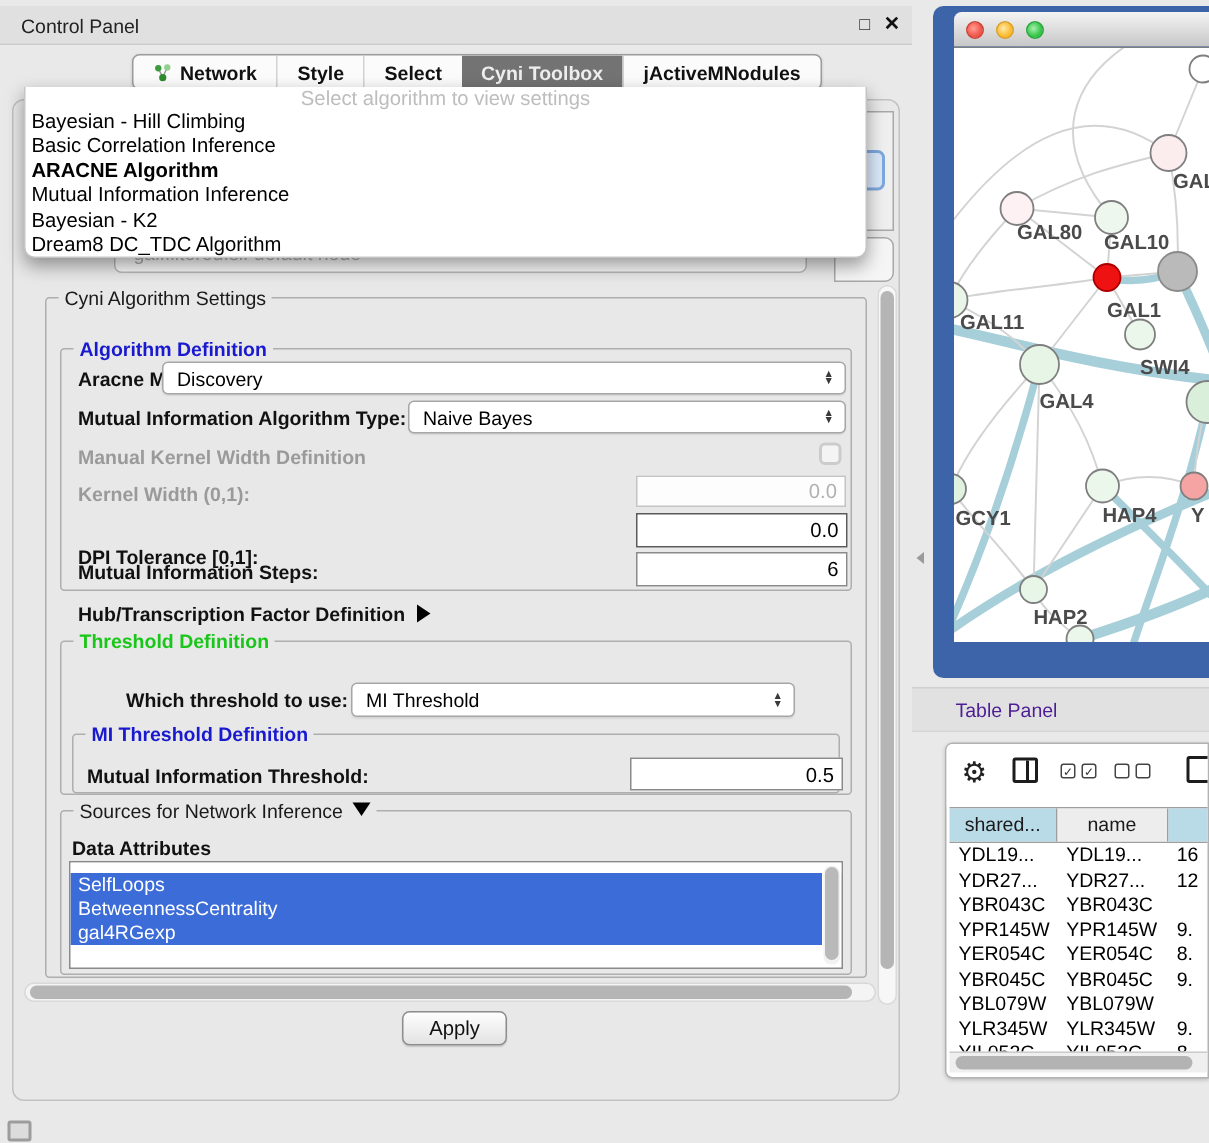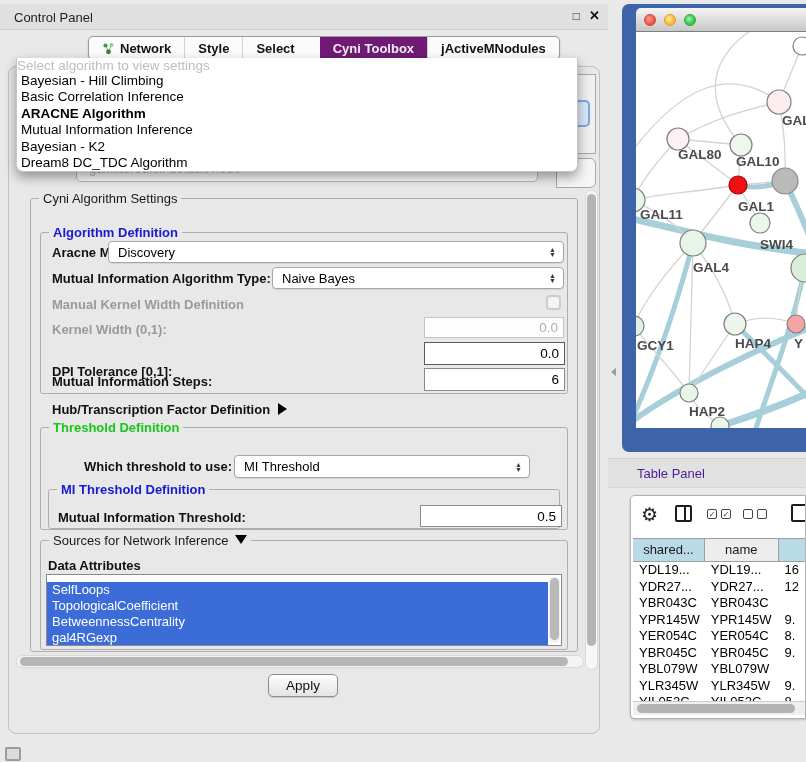--- a/index.html
+++ b/index.html
@@ -11,34 +11,34 @@
   .cp-titlebar { position:absolute; left:0; top:4px; width:608px; height:26px; background:#e0e0e0; border-bottom:1px solid #cccccc; }
   .cp-title { position:absolute; left:14px; top:6px; font-size:13px; color:#222; }
   .cp-float { position:absolute; right:28px; top:5px; font-size:12px; color:#333; cursor:default; font-weight:bold; }
   .cp-close { position:absolute; right:8px; top:4px; font-size:13px; color:#111; font-weight:bold; cursor:default; }
 
   .tabstrip { position:absolute; display:flex; align-items:stretch; height:24px; border:1px solid #9b9b9b; border-radius:5px; background:#fbfbfb; overflow:hidden; box-shadow:0 1px 2px rgba(0,0,0,0.18); }
   #cp-tabs { left:88px; top:36px; }
   #bottom-tabs { left:146px; top:707px; }
   .tab { display:flex; align-items:center; gap:5px; padding:0 13px; font-size:13px; font-weight:bold; color:#111; white-space:nowrap; }
   .tab + .tab { border-left:1px solid #d2d2d2;justify-content:flex-end; }
-  .tab.selected { background:#701a75; color:#eeeeee; border-left:none;margin-left:12px; }
+  .tab.selected { background:#737373; color:#eeeeee; border-left:none; }
   .net-icon { width:13px; height:13px; display:inline-block; }
 
   .cp-body { position:absolute; left:8px; top:66px; width:592px; height:668px; border:1px solid #c2c2c2; border-radius:8px; background:#e8e8e8; }
 
   
   .bg-frag-box1 { position:absolute; left:556px; top:74px; width:40px; height:80px; border:1px solid #a8a8a8; background:#efefef; z-index:1; }
   .bg-frag-combo-blue { position:absolute; left:566px; top:100px; width:24px; height:27px; border:2px solid #7ea7dd; border-radius:5px; background:#d9e7f8; z-index:1; }
   .bg-frag-box2 { position:absolute; left:556px; top:158px; width:40px; height:30px; border:1px solid #a8a8a8; border-radius:0 6px 6px 0; background:#f5f5f5; z-index:1; }
   .bg-combo { position:absolute; left:76px; top:156px; width:462px; height:26px; border:1px solid #b8b8b8; border-radius:5px; background:#fbfbfb; color:#b0b0b0; font-size:13px; line-height:24px; padding-left:12px; z-index:1; }
 
   
   .dropdown { position:absolute; left:16px; top:58px; width:562px; height:114px; background:#ffffff; border:1px solid #c4c4c4; border-top:none; border-radius:0 0 7px 7px; box-shadow:0 5px 12px rgba(0,0,0,0.38); z-index:5; }
-  .dd-placeholder { height:15px; line-height:15px; text-align:left; color:#bdbdbd; font-size:13.5px; }
+  .dd-placeholder { height:15px; line-height:15px; text-align:center; color:#bdbdbd; font-size:13.5px; }
   .dd-item { height:16.4px; line-height:16.4px; padding-left:4px; font-size:13.5px; color:#000; }
   .dd-item.bold { font-weight:bold; }
 
   
   .group { position:absolute; border:1px solid #aeaeae; border-radius:3px; }
   .legend { position:absolute; top:-8px; left:8px; background:#e8e8e8; padding:0 4px; font-size:13px; white-space:nowrap; }
   .legend.black { color:#1a1a1a; }
   .legend.blue { color:#1919cf; font-weight:bold; }
   .legend.green { color:#19c619; font-weight:bold; }
 
@@ -201,21 +201,20 @@
   <input class="tinput mid" style="left: 420px; top: 505px; width: 142px; height: 22px;" value="0.5">
 
   <div class="group" style="left:40px; top:540px; width:528px; height:110px;">
     <span class="legend black"><span>Sources for Network Inference</span><span class="tri-down"></span></span>
   </div>
   <span class="lbl" style="left:48px; top:558px;">Data Attributes</span>
   <div class="attr-list">
     <div class="attr-sliver"></div>
     <div id="attr-items">
         <div class="attr-item" style="background: rgb(59, 108, 215);">SelfLoops</div>
-        <div class="attr-item" style="background: rgb(59, 108, 215);">TopologicalCoefficient</div>
         <div class="attr-item" style="background: rgb(59, 108, 215);">BetweennessCentrality</div>
         <div class="attr-item" style="background: rgb(59, 108, 215);">gal4RGexp</div>
       </div>
     <div class="attr-vsb">
         <div class="thumb"></div>
       </div>
   </div>
 
   <div class="hsb">
       <div class="thumb"></div>

